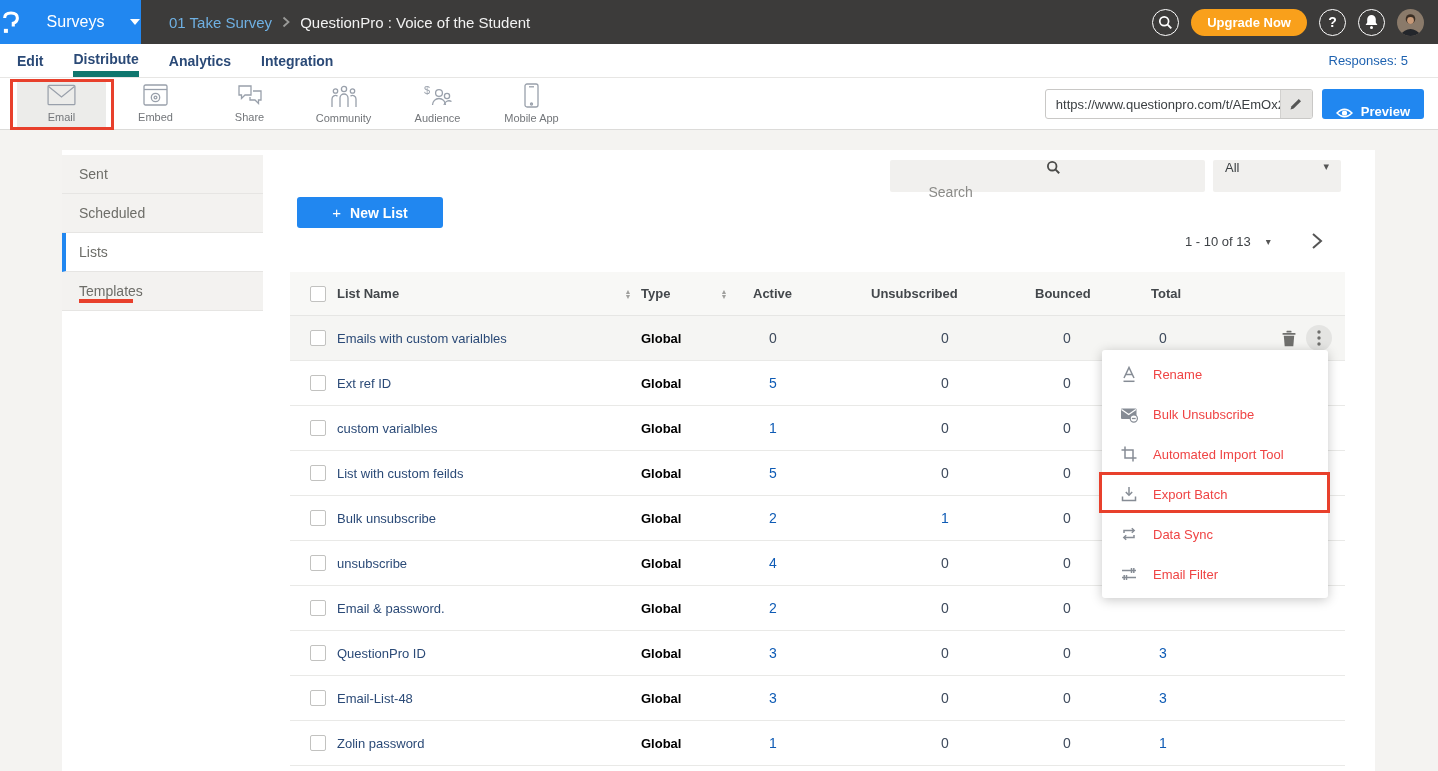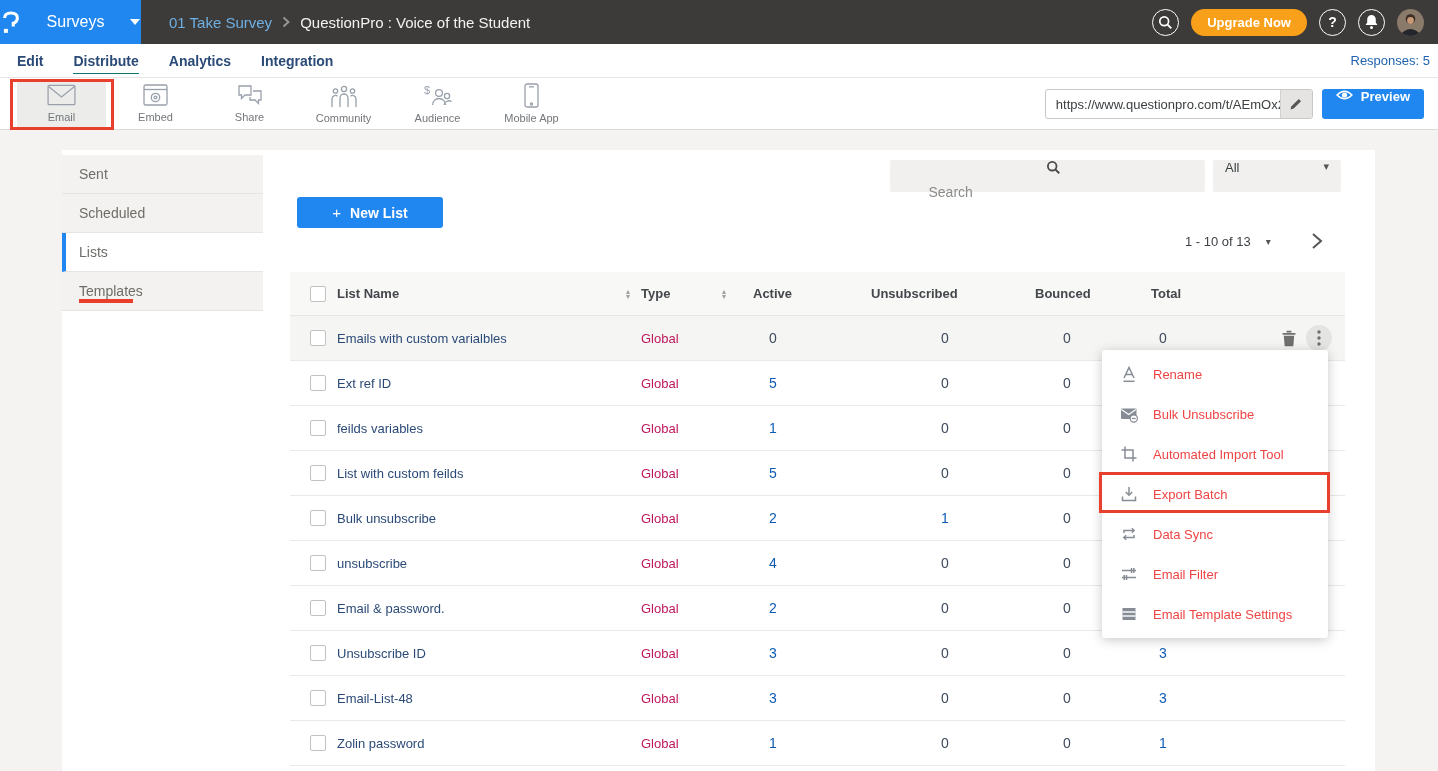--- a/index.html
+++ b/index.html
@@ -14,37 +14,37 @@
   .caret-down-w { width:0; height:0; border-left:5px solid transparent; border-right:5px solid transparent; border-top:6px solid #fff; }
   .crumb { display:flex; align-items:center; gap:10px; margin-left:28px; }
   .crumb-survey { color:#6fb0e2; font-size:15px; cursor:pointer; }
   .crumb-title { color:#f2f2f2; font-size:15px; }
   .top-right { margin-left:auto; margin-right:14px; display:flex; align-items:center; gap:12px; }
   .circ-btn { width:27px; height:27px; border-radius:50%; border:1.5px solid #fff; display:flex; align-items:center; justify-content:center; cursor:pointer; background:transparent; color:#fff; font-size:14px; font-weight:bold; }
   .upgrade-btn { height:27px; padding:0 16px; border:none; border-radius:14px; background:#f9a01b; color:#fff; font-size:13px; font-weight:bold; font-family:inherit; cursor:pointer; }
   .avatar { width:27px; height:27px; border-radius:50%; overflow:hidden; cursor:pointer; }
 
   
-  .tabbar { position:absolute; left:0; top:44px; width:1438px; height:34px; background:#fff; border-bottom:1px solid #e7e6e4; display:flex; align-items:center; padding:0 8px 0 17px; }
+  .tabbar { position:absolute; left:0; top:44px; width:1438px; height:34px; background:#fff; border-bottom:1px solid #e7e6e4; display:flex; align-items:center; padding:0 30px 0 17px; }
   .tabs { display:flex; gap:30px; align-items:center; height:100%; }
   .tab { color:#2b4a77; font-size:14px; font-weight:bold; cursor:pointer; padding:6px 0 4px 0; border-bottom:2px solid transparent; }
-  .tab.active { border-bottom:1px solid #0f766e; }
+  .tab.active { border-bottom:6px solid #0f766e; }
   .responses { margin-left:auto; color:#1e62b0; font-size:13px; }
 
   
   .toolbar { position:absolute; left:0; top:78px; width:1438px; height:52px; background:#fff; border-bottom:1px solid #dcdbd9; display:flex; align-items:center; }
   .tb-items { display:flex; gap:5px; margin-left:17px; height:48px; }
   .tb-item { width:89px; display:flex; flex-direction:column; align-items:center; justify-content:center; gap:4px; cursor:pointer; }
   .tb-item.active { background:#ececea; }
   .tb-label { font-size:11px; color:#73767a; }
   .tb-right { margin-left:auto; margin-right:14px; display:flex; align-items:center; gap:9px; }
   .url-box { width:268px; height:30px; background:#fff; border:1px solid #c9c8c6; border-radius:3px; display:flex; align-items:stretch; overflow:hidden; }
   .url-text { flex:1; font-size:13px; color:#3c4043; padding:7px 4px 0 10px; white-space:nowrap; overflow:hidden; cursor:text; }
   .url-edit { width:32px; background:#e5e4e2; border-left:1px solid #d2d1cf; display:flex; align-items:center; justify-content:center; cursor:pointer; }
-  .preview-btn { height:30px; padding:0 14px; background:#2187f0; border:none; border-radius:3px; color:#fff; font-size:13px; font-weight:bold; font-family:inherit; display:flex; align-items:flex-start; gap:8px; cursor:pointer; }
+  .preview-btn { height:30px; padding:0 14px; background:#2187f0; border:none; border-radius:3px; color:#fff; font-size:13px; font-weight:bold; font-family:inherit; display:flex; align-items:flex-end; gap:8px; cursor:pointer; }
 
   
   .panel { position:absolute; left:62px; top:150px; width:1313px; height:621px; background:#fff; }
 
   
   .sidebar { position:absolute; left:0; top:5px; width:201px; }
   .side-item { height:39px; background:#f3f2f0; border-bottom:1px solid #e6e5e3; display:flex; align-items:center; padding-left:17px; font-size:14px; color:#6d6d68; cursor:pointer; }
   .side-item.active { background:#fff; border-left:4px solid #2187f0; padding-left:13px; color:#58585
 2; }
 
@@ -66,21 +66,21 @@
 
   
   .table { position:absolute; left:228px; top:122px; width:1055px; }
   .tgrid { display:grid; grid-template-columns:47px 278px 26px 68px 30px 118px 172px 120px 98px 1fr; align-items:center; }
   .thead { height:44px; background:#f8f8f6; border-bottom:1px solid #e6e6e4; }
   .th { font-size:13px; font-weight:bold; color:#43474b; }
   .trow { height:45px; border-bottom:1px solid #e9e9e7; background:#fff; }
   .trow.highlight { background:#f5f5f3; }
   .cb { width:16px; height:16px; border:1px solid #c2c2c0; border-radius:2px; background:#fff; margin-left:20px; cursor:pointer; }
   .cell-name { font-size:13px; color:#2b4a77; cursor:pointer; }
-  .cell-type { font-size:13px; color:#be185d; }
+  .cell-type { font-size:13px; color:#000000;font-weight:bold; }
   .num { font-size:14px; }
   .num.zero { color:#3e4a5c; }
   .num.link { color:#0e5bb5; cursor:pointer; }
   .pad-active { padding-left:30px; }
   .pad-unsub { padding-left:84px; }
   .pad-bounced { padding-left:34px; }
   .pad-total { padding-left:10px; }
   .hpad { padding-left:14px; }
   .sort { display:flex; flex-direction:column; align-items:center; line-height:5px; font-size:7px; color:#a0a09e; cursor:pointer; font-style:normal; }
   .row-actions { display:flex; align-items:center; justify-content:flex-end; gap:9px; padding-right:13px; }
@@ -383,21 +383,21 @@
             <div class="num pad-active link">5</div>
             <div class="num pad-unsub zero">0</div>
             <div class="num pad-bounced zero">0</div>
             <div class="num pad-total zero"></div>
             <div class="row-actions"></div>
           </div>
           <div class="tgrid trow">
             <div>
               <div class="cb"></div>
             </div>
-            <div class="cell-name">feilds variables</div>
+            <div class="cell-name">custom varialbles</div>
             <div></div>
             <div class="cell-type">Global</div>
             <div></div>
             <div class="num pad-active link">1</div>
             <div class="num pad-unsub zero">0</div>
             <div class="num pad-bounced zero">0</div>
             <div class="num pad-total zero"></div>
             <div class="row-actions"></div>
           </div>
           <div class="tgrid trow">
@@ -453,21 +453,21 @@
             <div class="num pad-active link">2</div>
             <div class="num pad-unsub zero">0</div>
             <div class="num pad-bounced zero">0</div>
             <div class="num pad-total zero"></div>
             <div class="row-actions"></div>
           </div>
           <div class="tgrid trow">
             <div>
               <div class="cb"></div>
             </div>
-            <div class="cell-name">Unsubscribe ID</div>
+            <div class="cell-name">QuestionPro ID</div>
             <div></div>
             <div class="cell-type">Global</div>
             <div></div>
             <div class="num pad-active link">3</div>
             <div class="num pad-unsub zero">0</div>
             <div class="num pad-bounced zero">0</div>
             <div class="num pad-total link">3</div>
             <div class="row-actions"></div>
           </div>
           <div class="tgrid trow">
@@ -570,29 +570,19 @@
               <line x1="2" y1="12.5" x2="16" y2="12.5"></line>
               <line x1="11.5" y1="3" x2="11.5" y2="8"></line>
               <line x1="13.8" y1="3" x2="13.8" y2="8"></line>
               <line x1="4.2" y1="10" x2="4.2" y2="15"></line>
               <line x1="6.5" y1="10" x2="6.5" y2="15"></line>
             </g>
           </svg>
         </span>
         <span class="ctx-label">Email Filter</span>
       </div>
-      <div class="ctx-item">
-        <span class="ctx-ico">
-          <svg width="18" height="18" viewBox="0 0 18 18">
-            <rect x="2.5" y="3" width="13" height="12" fill="#868c95"></rect>
-            <line x1="2.5" y1="7" x2="15.5" y2="7" stroke="#fff" stroke-width="1.4"></line>
-            <line x1="2.5" y1="11" x2="15.5" y2="11" stroke="#fff" stroke-width="1.4"></line>
-          </svg>
-        </span>
-        <span class="ctx-label">Email Template Settings</span>
-      </div>
     </div>
 
   <div class="anno anno-email"></div>
   <div class="anno anno-lists"></div>
   <div class="anno anno-export"></div>
 
 </div>
 
 </body></html>

